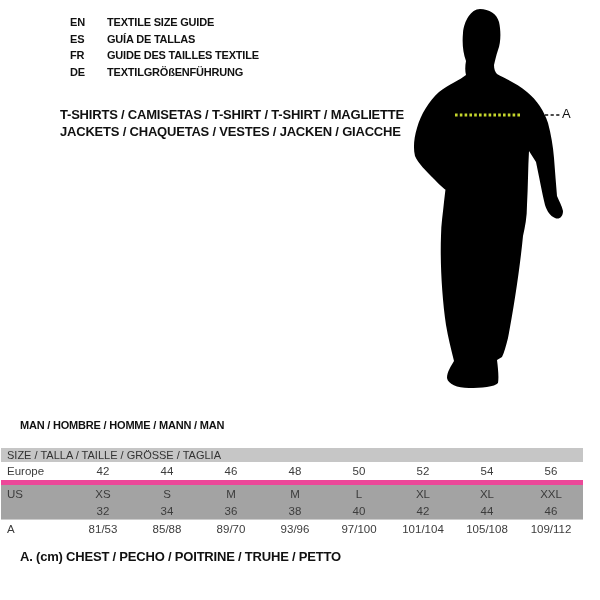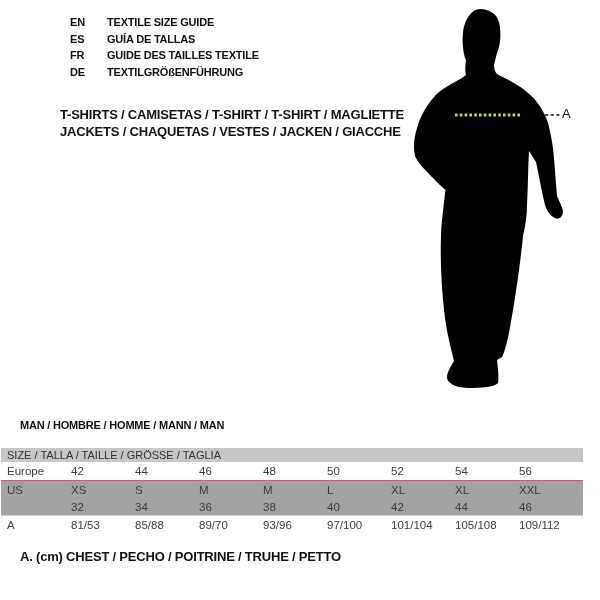--- a/index.html
+++ b/index.html
@@ -21,22 +21,22 @@
   .measure-label{
     position:absolute;left:562px;top:106px;font-size:13px;font-weight:500;color:#111;
   }
   
   .section-title{position:absolute;left:20px;top:419px;font-size:11px;font-weight:700;letter-spacing:-0.2px;white-space:nowrap;}
   
   .size-table{position:absolute;left:1px;top:448px;width:582px;font-size:11.5px;color:#3c3c3c;}
   .t-header{height:14px;line-height:14px;background:#c6c6c6;color:#333;padding-left:6px;font-size:11px;white-space:nowrap;}
   .t-row{display:flex;align-items:center;}
   .t-label{width:70px;padding-left:6px;box-sizing:border-box;text-align:left;}
-  .t-cell{width:64px;text-align:left;}
-  .row-europe{height:18px;border-bottom:1px solid #ec4899;}
+  .t-cell{width:64px;text-align:center;}
+  .row-europe{height:18px;border-bottom:5px solid #ec4899;}
   .us-block{background:#a3a3a3;border-bottom:1px solid #cccccc;}
   .us-line{height:17px;}
   .row-a{height:18px;}
   
   .footnote{position:absolute;left:20px;top:549px;font-size:13px;font-weight:700;letter-spacing:-0.2px;white-space:nowrap;}
 </style>
 </head>
 <body>
 
 <div class="lang-block">

